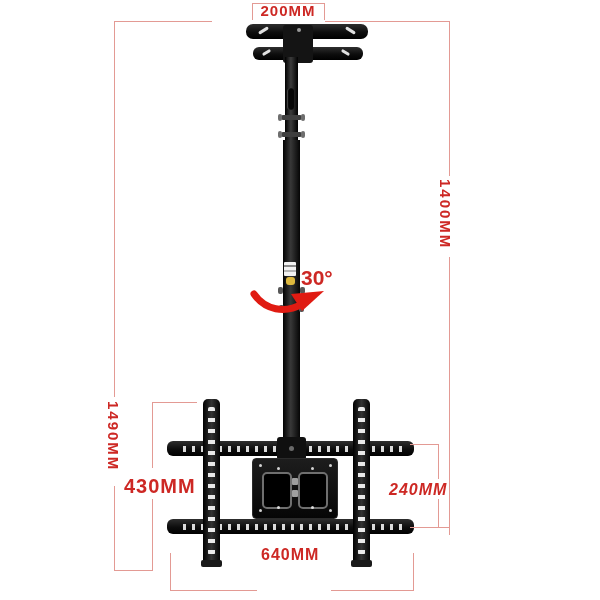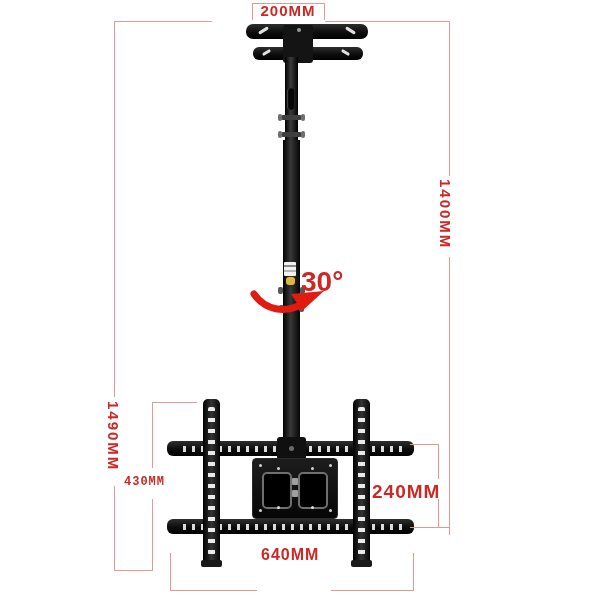--- a/index.html
+++ b/index.html
@@ -5,24 +5,24 @@
   html,body{margin:0;padding:0;background:#fff;}
   .stage{position:relative;width:600px;height:600px;background:#fff;overflow:hidden;
          font-family:"Liberation Sans",sans-serif;}
   
   .dlin{position:absolute;background:#e39a94;}
   .dtxt{position:absolute;color:#cd2824;font-weight:700;letter-spacing:1px;white-space:nowrap;}
   .vtext{writing-mode:vertical-rl;letter-spacing:2px;}
   .t200{left:250px;top:2px;width:76px;text-align:center;font-size:15px;}
   .t980{left:142px;top:211px;font-size:17px;}
   .t1400{left:437px;top:179px;font-size:15px;}
-  .t30{left:301px;top:266px;font-size:28px;font-weight:800;letter-spacing:0;}
+  .t30{left:301px;top:266px;font-size:21px;font-weight:800;letter-spacing:0;}
   .t1490{left:105px;top:401px;font-size:15px;}
-  .t430{left:124px;top:475px;font-size:12px;font-family:Liberation Mono, monospace;}
-  .t240{left:372px;top:481px;font-size:19px;}
+  .t430{left:124px;top:475px;font-size:20px;}
+  .t240{left:389px;top:481px;font-size:16px;font-style:italic;}
   .t640{left:261px;top:546px;font-size:16px;}
   .arrow-svg{position:absolute;left:240px;top:280px;width:95px;height:45px;}
   
   .part{position:absolute;}
   .metal{background:linear-gradient(180deg,#2e2e2e,#0d0d0d 55%,#000);}
   .cp-bar1{left:246px;top:24px;width:122px;height:15px;border-radius:7px;}
   .cp-bar2{left:253px;top:47px;width:110px;height:13px;border-radius:6px;}
   .cp-block{left:283px;top:25px;width:30px;height:38px;background:#141414;border-radius:3px;}
   .cp-bolt{left:297px;top:28px;width:4px;height:4px;background:#9a9a9a;border-radius:50%;}
   .slot{position:absolute;width:11px;height:3px;background:#f2f2f2;border-radius:2px;opacity:.92;}

